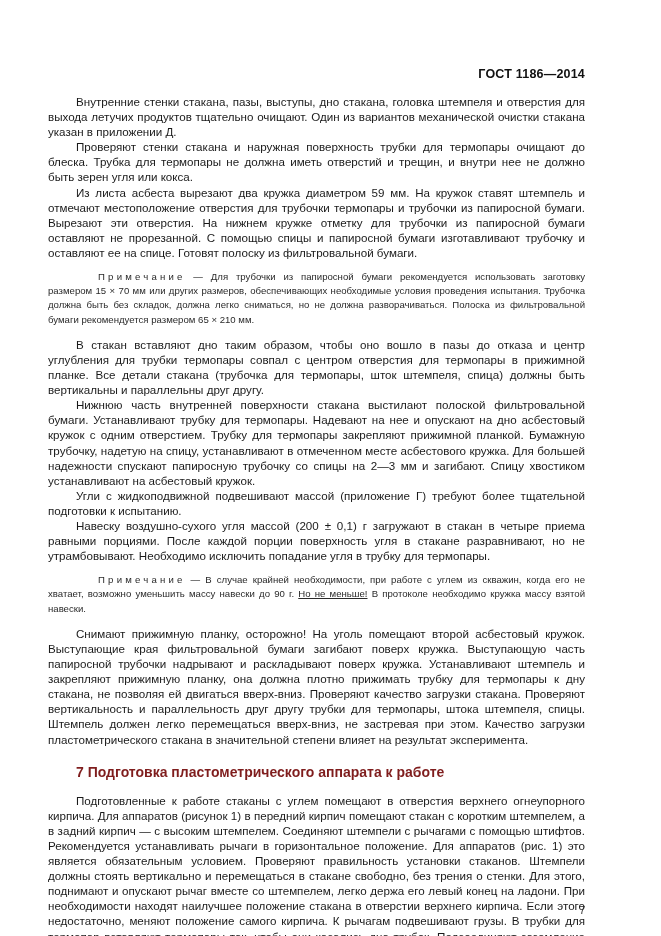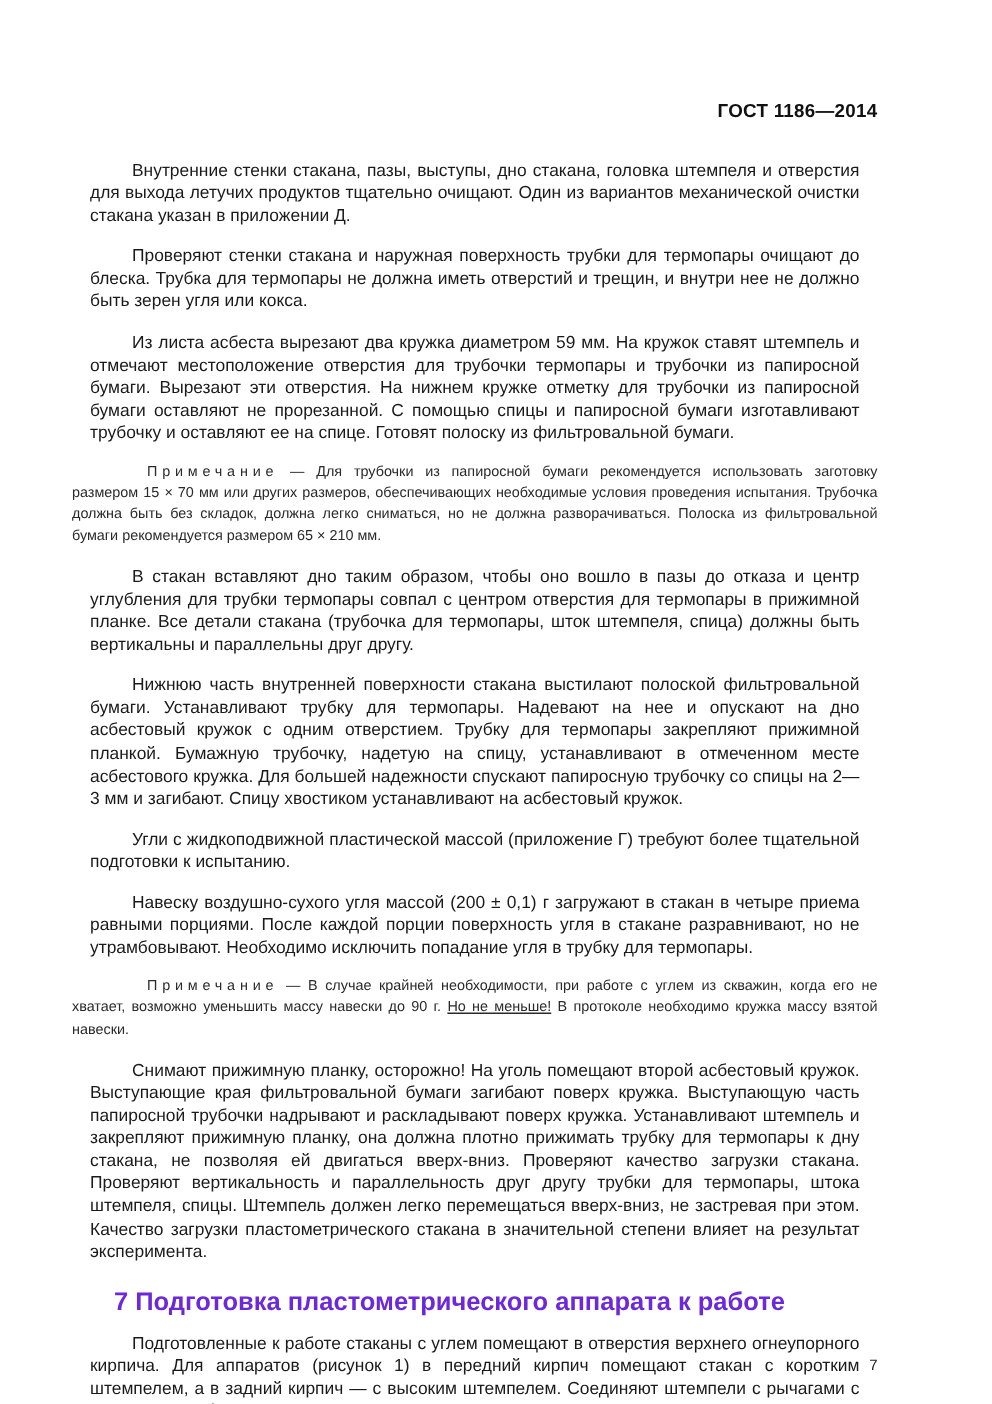--- a/index.html
+++ b/index.html
@@ -1,42 +1,42 @@
 <!DOCTYPE html>
 <html><head>
 <meta charset="utf-8">
 <style>
   html, body { margin:0; padding:0; background:#ffffff; }
   body { width:661px; height:936px; position:relative; overflow:hidden; }
   .page { position:absolute; left:0; top:0; width:661px; height:668px; background:#fff; }
   .header { position:absolute; top:67px; right:76px; font-family:"Liberation Sans", sans-serif; font-weight:bold; font-size:12.5px; color:#111; letter-spacing:0.2px; }
   .content { position:absolute; left:48px; top:94px; width:537px; font-family:"Liberation Sans", sans-serif; font-size:11.6px; line-height:15.1px; color:#1a1a1a; }
-  .p { text-indent:28px; text-align:justify; margin:12px; }
+  .p { text-indent:28px; text-align:justify; margin:0; }
   .note { text-indent:28px; text-align:justify; margin:10px 0 10px 0; font-size:9.6px; line-height:14.2px; color:#2a2a2a; }
   .note .lbl { letter-spacing:3.2px;padding-left:22px; }
   .note u { }
-  .h2 { font-family:"Liberation Sans", sans-serif; font-weight:bold; font-size:17px; margin:18px 0 13px 28px; color:#6d28d9; }
+  .h2 { font-family:"Liberation Sans", sans-serif; font-weight:bold; font-size:14px; margin:18px 0 13px 28px; color:#7f1d1d; }
   .pnum { position:absolute; top:905px; right:76px; font-family:"Liberation Sans", sans-serif; font-size:10px; color:#222; }
 </style>
 </head>
 <body>
 
 <div class="page">
   <div class="header">ГОСТ 1186—2014</div>
 
   <div class="content">
     <p class="p">Внутренние стенки стакана, пазы, выступы, дно стакана, головка штемпеля и отверстия для выхода летучих продуктов тщательно очищают. Один из вариантов механической очистки стакана указан в приложении Д.</p>
     <p class="p">Проверяют стенки стакана и наружная поверхность трубки для термопары очищают до блеска. Трубка для термопары не должна иметь отверстий и трещин, и внутри нее не должно быть зерен угля или кокса.</p>
     <p class="p">Из листа асбеста вырезают два кружка диаметром 59 мм. На кружок ставят штемпель и отмечают местоположение отверстия для трубочки термопары и трубочки из папиросной бумаги. Вырезают эти отверстия. На нижнем кружке отметку для трубочки из папиросной бумаги оставляют не прорезанной. С помощью спицы и папиросной бумаги изготавливают трубочку и оставляют ее на спице. Готовят полоску из фильтровальной бумаги.</p>
 
     <p class="note"><span class="lbl">Примечание</span><span> — Для трубочки из папиросной бумаги рекомендуется использовать заготовку размером 15 × 70 мм или других размеров, обеспечивающих необходимые условия проведения испытания. Трубочка должна быть без складок, должна легко сниматься, но не должна разворачиваться. Полоска из фильтровальной бумаги рекомендуется размером 65 × 210 мм.</span></p>
 
     <p class="p">В стакан вставляют дно таким образом, чтобы оно вошло в пазы до отказа и центр углубления для трубки термопары совпал с центром отверстия для термопары в прижимной планке. Все детали стакана (трубочка для термопары, шток штемпеля, спица) должны быть вертикальны и параллельны друг другу.</p>
     <p class="p">Нижнюю часть внутренней поверхности стакана выстилают полоской фильтровальной бумаги. Устанавливают трубку для термопары. Надевают на нее и опускают на дно асбестовый кружок с одним отверстием. Трубку для термопары закрепляют прижимной планкой. Бумажную трубочку, надетую на спицу, устанавливают в отмеченном месте асбестового кружка. Для большей надежности спускают папиросную трубочку со спицы на 2—3 мм и загибают. Спицу хвостиком устанавливают на асбестовый кружок.</p>
-    <p class="p">Угли с жидкоподвижной пластической массой (приложение Г) требуют более тщательной подготовки к испытанию.</p>
+    <p class="p">Угли с жидкоподвижной подвешивают массой (приложение Г) требуют более тщательной подготовки к испытанию.</p>
     <p class="p">Навеску воздушно-сухого угля массой (200 ± 0,1) г загружают в стакан в четыре приема равными порциями. После каждой порции поверхность угля в стакане разравнивают, но не утрамбовывают. Необходимо исключить попадание угля в трубку для термопары.</p>
 
     <p class="note"><span class="lbl">Примечание</span><span> — В случае крайней необходимости, при работе с углем из скважин, когда его не хватает, возможно уменьшить массу навески до 90 г. </span><u>Но не меньше!</u><span> В протоколе необходимо кружка массу взятой навески.</span></p>
 
     <p class="p">Снимают прижимную планку, осторожно! На уголь помещают второй асбестовый кружок. Выступающие края фильтровальной бумаги загибают поверх кружка. Выступающую часть папиросной трубочки надрывают и раскладывают поверх кружка. Устанавливают штемпель и закрепляют прижимную планку, она должна плотно прижимать трубку для термопары к дну стакана, не позволяя ей двигаться вверх-вниз. Проверяют качество загрузки стакана. Проверяют вертикальность и параллельность друг другу трубки для термопары, штока штемпеля, спицы. Штемпель должен легко перемещаться вверх-вниз, не застревая при этом. Качество загрузки пластометрического стакана в значительной степени влияет на результат эксперимента.</p>
 
     <div class="h2">7  Подготовка пластометрического аппарата к работе</div>
 
     <p class="p">Подготовленные к работе стаканы с углем помещают в отверстия верхнего огнеупорного кирпича. Для аппаратов (рисунок 1) в передний кирпич помещают стакан с коротким штемпелем, а в задний кирпич — с высоким штемпелем. Соединяют штемпели с рычагами с помощью штифтов. Рекомендуется устанавливать рычаги в горизонтальное положение. Для аппаратов (рис. 1) это является обязательным условием. Проверяют правильность установки стаканов. Штемпели должны стоять вертикально и перемещаться в стакане свободно, без трения о стенки. Для этого, поднимают и опускают рычаг вместе со штемпелем, легко держа его левый конец на ладони. При необходимости находят наилучшее положение стакана в отверстии верхнего кирпича. Если этого недостаточно, меняют положение самого кирпича. К рычагам подвешивают грузы. В трубки для термопар вставляют термопары так, чтобы они касались дна трубок. Подсоединяют заземление стаканов.</p>
 

